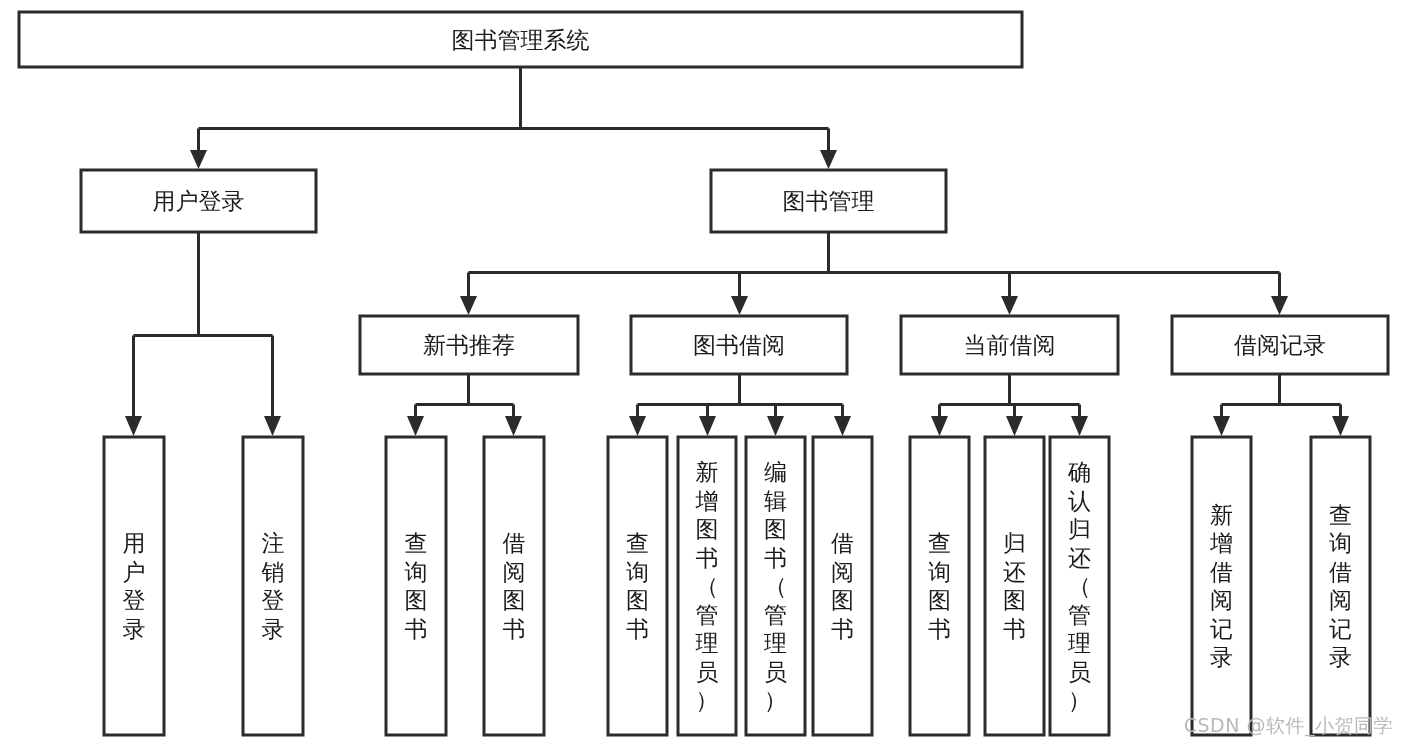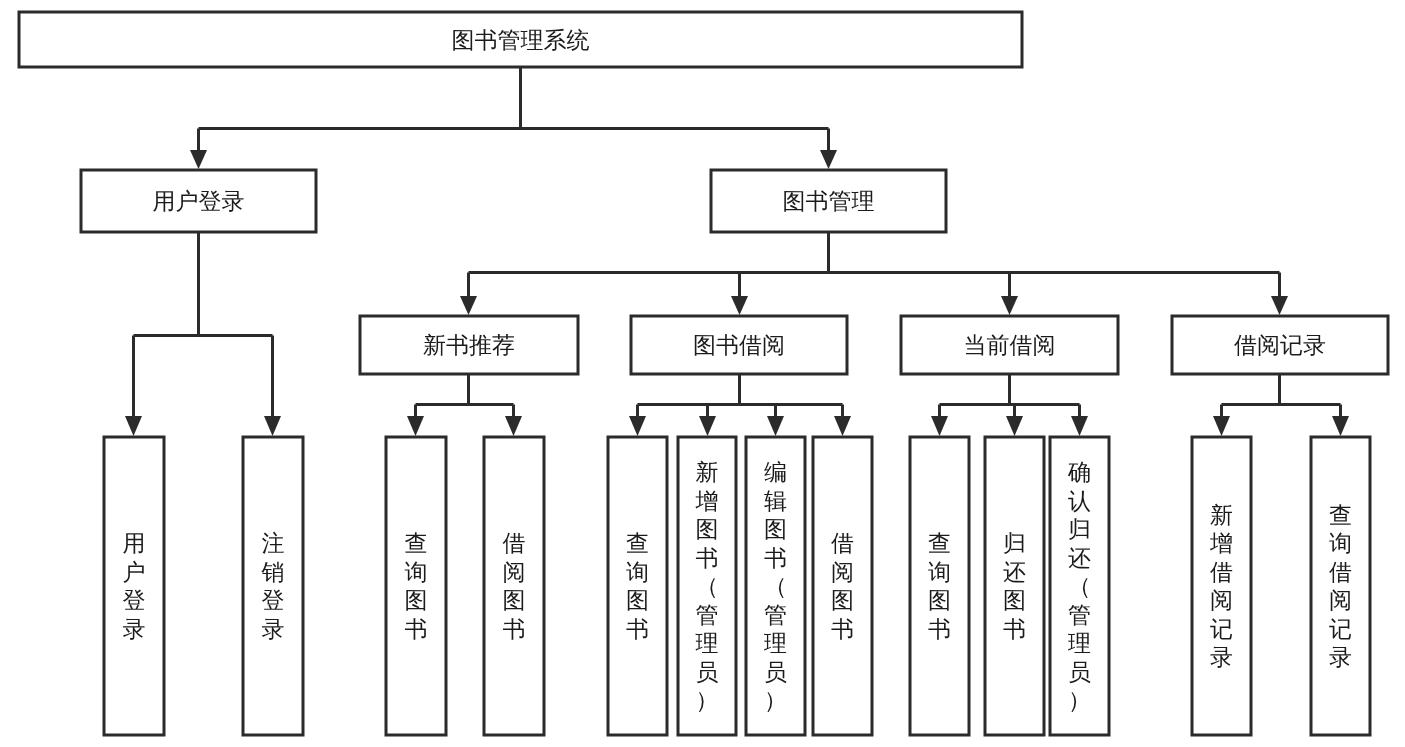--- a/index.html
+++ b/index.html
@@ -239,14 +239,15 @@
       <rect class="node-rect" x="1192" y="437" width="59" height="298"></rect>
       <text class="node-label-vertical"><tspan x="1221.5" y="522.75">新</tspan><tspan x="1221.5" y="551.25">增</tspan><tspan x="1221.5" y="579.75">借</tspan><tspan x="1221.5" y="608.25">阅</tspan><tspan x="1221.5" y="636.75">记</tspan><tspan x="1221.5" y="665.25">录</tspan></text>
     </g>
     <g>
       <rect class="node-rect" x="1311" y="437" width="59" height="298"></rect>
       <text class="node-label-vertical"><tspan x="1340.5" y="522.75">查</tspan><tspan x="1340.5" y="551.25">询</tspan><tspan x="1340.5" y="579.75">借</tspan><tspan x="1340.5" y="608.25">阅</tspan><tspan x="1340.5" y="636.75">记</tspan><tspan x="1340.5" y="665.25">录</tspan></text>
     </g>
 
   </svg>
 
+  <div class="watermark">CSDN @软件_小贺同学</div>
 
 </div>
 
 </body></html>

